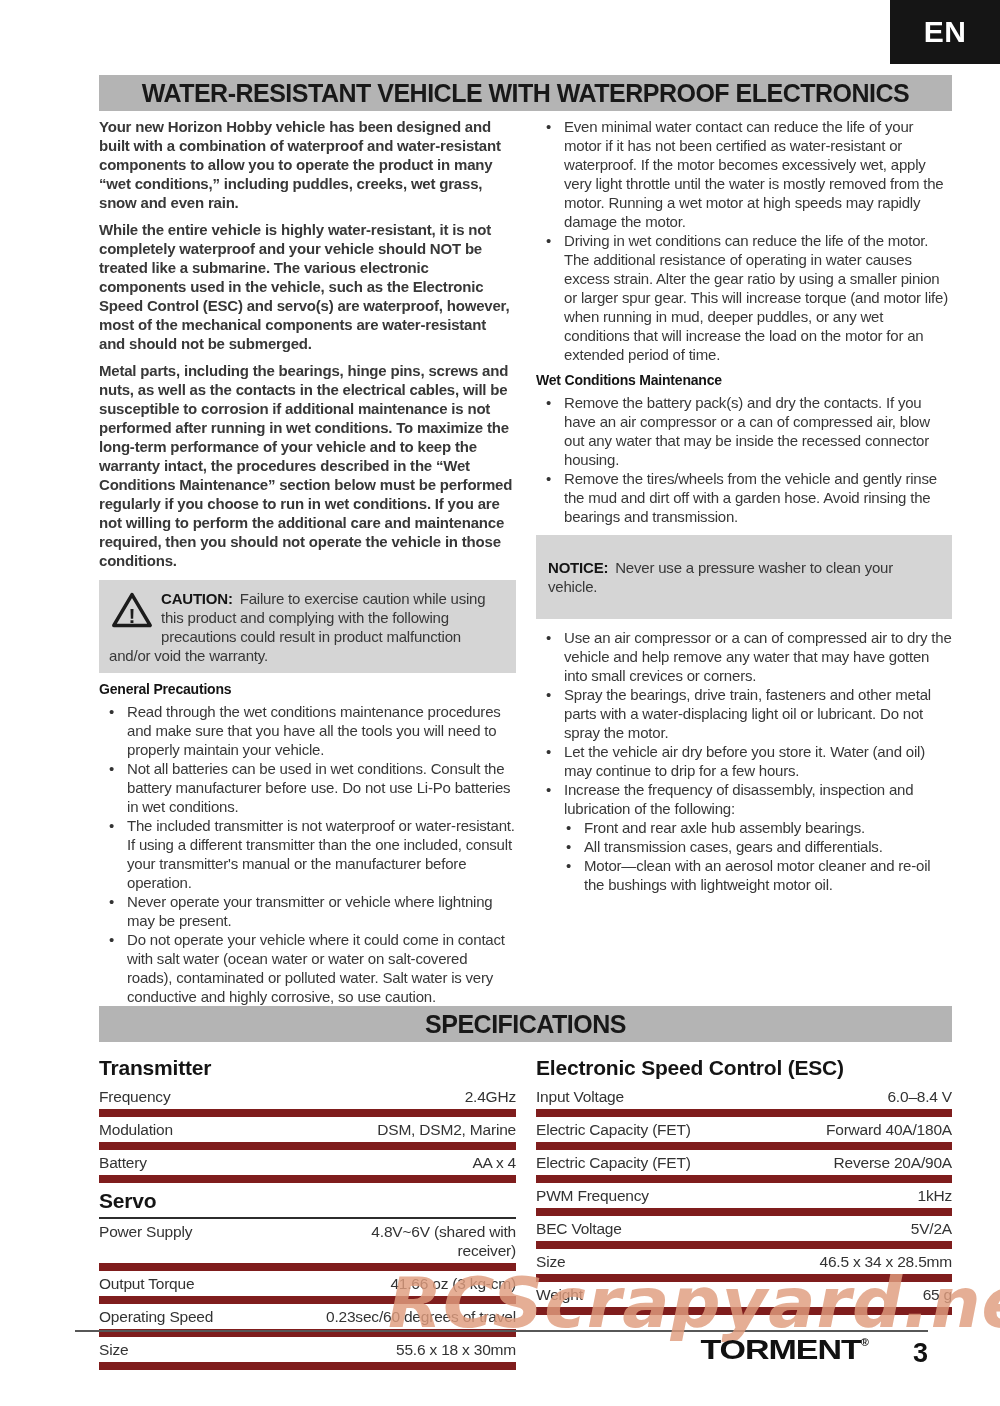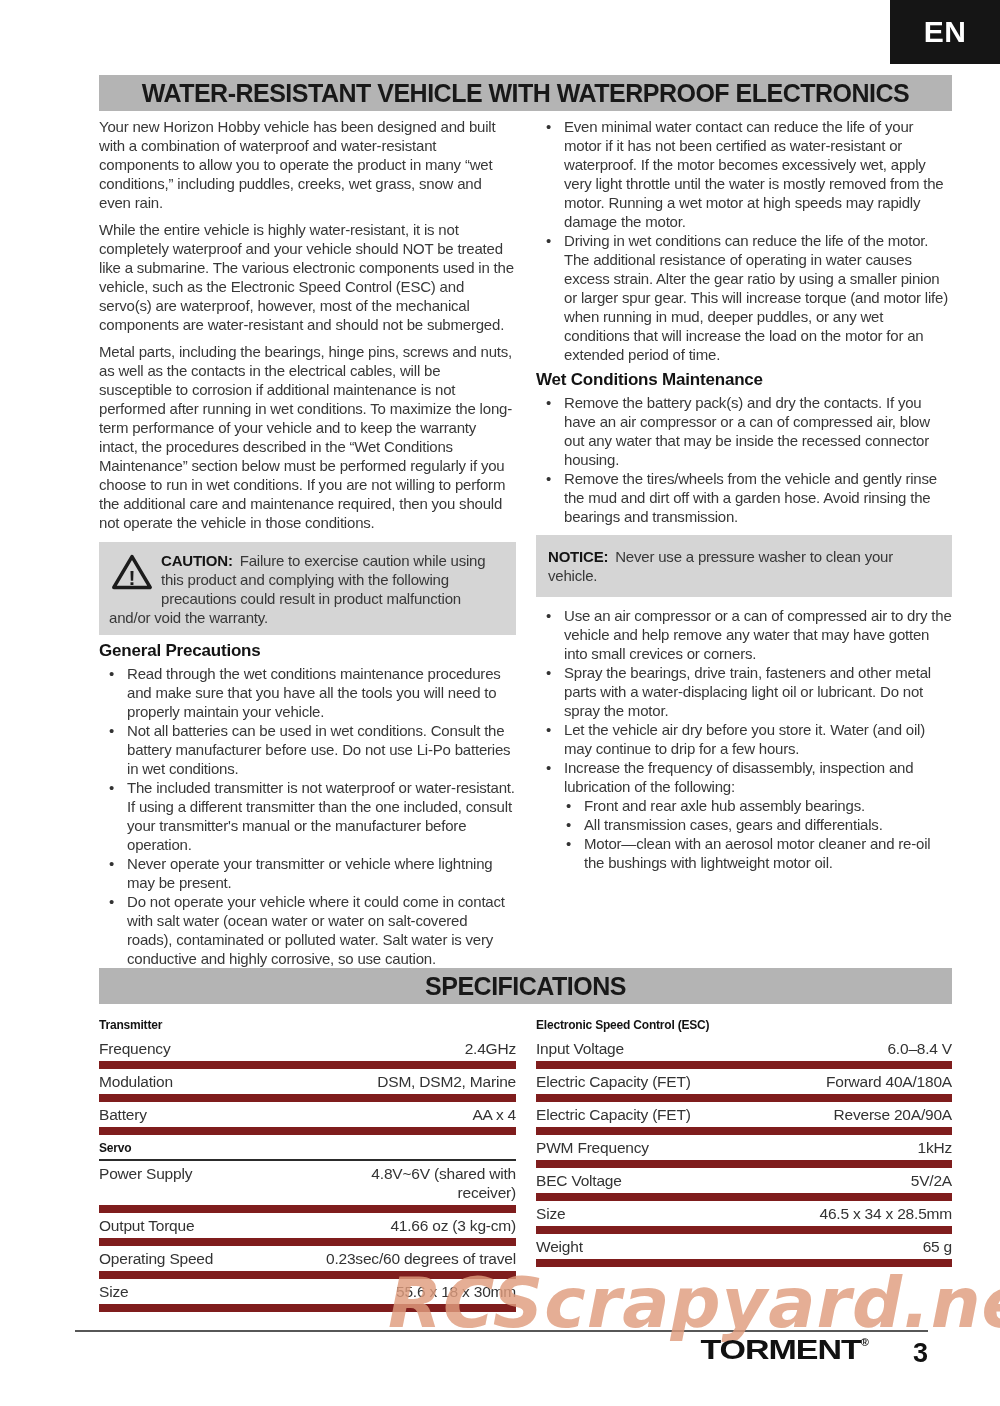--- a/index.html
+++ b/index.html
@@ -13,34 +13,34 @@
     display:flex; align-items:center; justify-content:center; letter-spacing:0.5px;
   }
   .content { position:absolute; left:75px; top:75px; width:853px;margin-left:24px; }
   .bar {
     background:#b4b4b4; height:36px; display:flex; align-items:center; justify-content:center;
     font-weight:bold; font-size:25px; color:#181818; letter-spacing:-0.5px;
   }
   .columns { display:flex; gap:20px; margin-top:6px; min-height:812px; align-items:flex-start; }
   .col { width:417px; font-size:15px; line-height:19px; letter-spacing:-0.2px; }
   .col-right { width:416px; }
-  .paras p { margin:0 0 8px 0; }
-  h3.subhead { font-size:17px; line-height:20px; margin:6px 0 3px 0; color:#141414; font-weight:bold; }
+  .paras p { margin:0 0 8px 0;font-weight:bold; }
+  h3.subhead { font-size:14px; line-height:20px; margin:6px 0 3px 0; color:#141414; font-weight:bold; }
   .bullet-item { display:flex; }
   .bullet { width:9px; margin-left:10px; margin-right:9px; color:#333333; }
   .b-text { flex:1; }
   .sub-list .bullet-item { margin-left:20px; }
   .caution-box { background:#d5d5d5; padding:9px 10px 8px 10px; margin:10px 0 4px 0; overflow:hidden; }
   .caution-icon { float:left; width:42px; height:38px; margin:2px 8px 1px 2px; }
   .bold-label { font-weight:bold; color:#141414; margin-right:3px; }
-  .notice-box { background:#d5d5d5; padding:12px 12px; margin:9px 0 9px 0; }
+  .notice-box { background:#d5d5d5; padding:23px 12px; margin:9px 0 9px 0; }
   .spec-columns { display:flex; gap:20px; margin-top:8px; }
   .spec-col { width:417px; font-size:15.5px; letter-spacing:-0.2px; color:#333333; }
   .spec-col:last-child { width:416px; }
-  .spec-heading { font-weight:bold; font-size:12px; color:#141414; padding:6px 0 4px 0; }
+  .spec-heading { font-weight:bold; font-size:21px; color:#141414; padding:6px 0 4px 0; }
   .spec-table:not(:first-child) .spec-heading { border-bottom:2px solid #2c2c2c; }
   .spec-row { display:flex; border-bottom:8px solid #7f1d1d; padding:3px 0; line-height:19px; }
   .spec-label { width:221px; flex:none; }
   .spec-col:last-child .spec-label { width:271px; }
   .spec-value { flex:1;text-align:right; }
   .footer-line { position:absolute; left:75px; right:72px; top:1330px; border-top:2px solid #575757; z-index:1; }
   .watermark {
     position:absolute; left:388px; top:1262px; z-index:2;
     font-family:"DejaVu Sans", sans-serif; font-style:italic; font-weight:bold;
     font-size:70px; color:rgba(223,156,126,0.82); letter-spacing:1px; white-space:nowrap;

